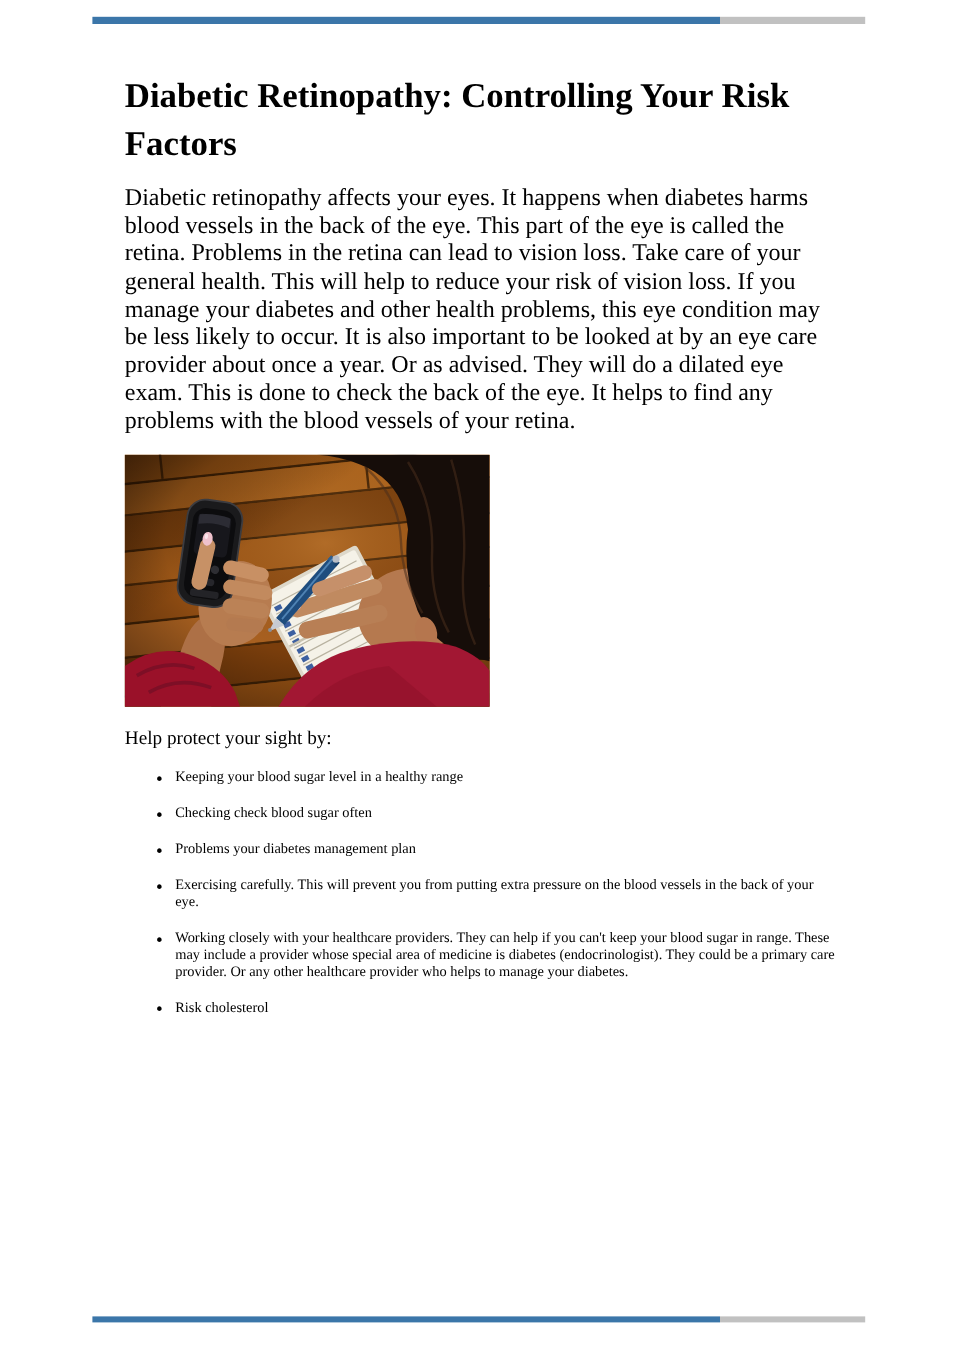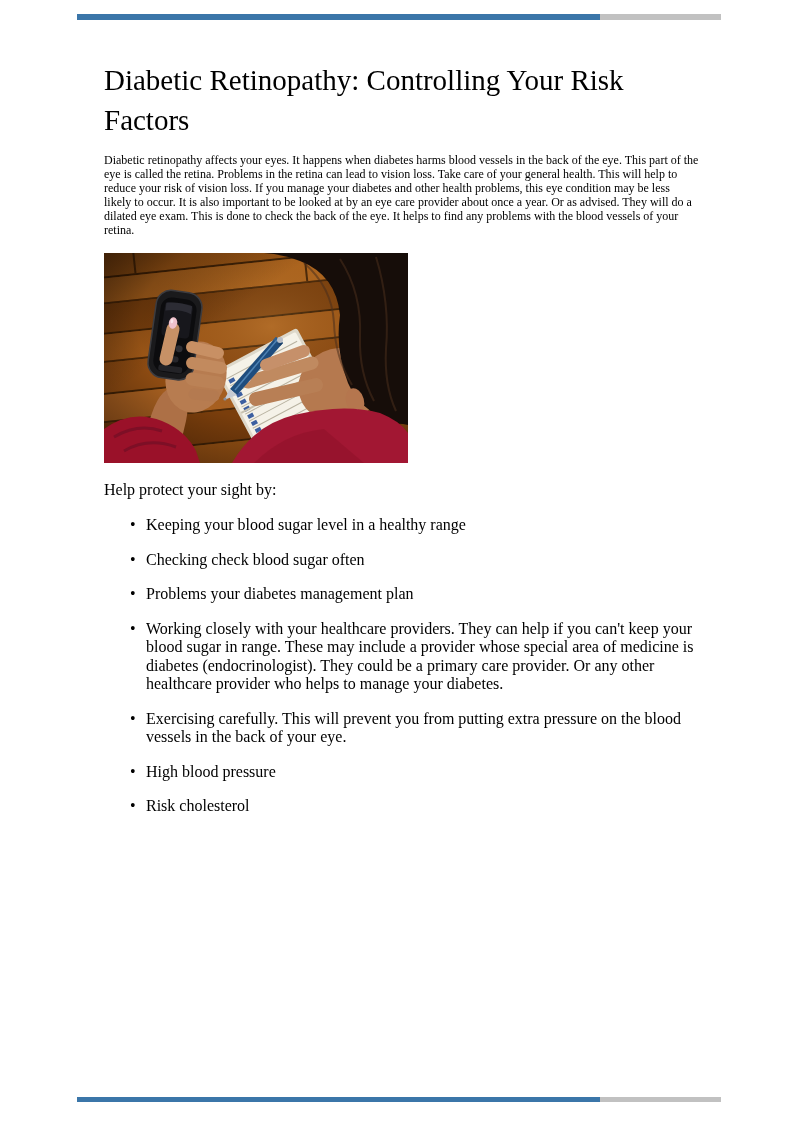--- a/index.html
+++ b/index.html
@@ -6,29 +6,29 @@
   body{
     width:800px;height:1130px;position:relative;background:#ffffff;
     font-family:"Liberation Serif", serif;color:#000;overflow:hidden;
   }
   .topbar,.footer-bar{position:absolute;left:77px;width:644px;display:flex;}
   .topbar{top:14px;height:6px;}
   .footer-bar{top:1097px;height:5px;}
   .bar-blue{width:523px;height:100%;}
   .bar-gray{flex:1;height:100%;}
   .content{position:absolute;top:20px;left:104px;width:596px;}
-  h1.doc-title{font-size:29px;line-height:1.38;font-weight:normal;margin:40px 0 0 0;}
-  p.intro{font-size:12px;line-height:1.16;margin:14px 0 0 0;}
+  h1.doc-title{font-size:29px;line-height:1.38;font-weight:bold;margin:40px 0 0 0;}
+  p.intro{font-size:20px;line-height:1.16;margin:14px 0 0 0;}
   h2.section-heading{font-size:23px;font-weight:bold;margin:22px 0 0 0;line-height:1.2;}
   h2.section-heading.control{margin-top:10px;}
   .photo-wrap{margin-top:16px;width:304px;height:210px;display:block;line-height:0;}
   p.lead{font-size:16px;line-height:1.16;margin:18px 0 0 0;}
   ul.doc-list{list-style:none;margin:16px 0 0 0;padding:0;}
   ul.doc-list li{
-    position:relative;padding-left:42px;font-size:16px;line-height:1.16;
+    position:relative;padding-left:42px;font-size:12px;line-height:1.16;
     margin:0 0 16px 0;
   }
   ul.doc-list li::before{
     content:"\2022";position:absolute;left:26px;top:0;font-size:16px;
   }
   .footer-meta{
     position:absolute;top:1137px;left:77px;width:644px;display:flex;
     justify-content:space-between;font-family:Liberation Sans, sans-serif;
     font-style:italic;font-size:9px;color:#8f8f8f;flex-direction:column;
   }
@@ -185,28 +185,27 @@
       <path d="M 20 198 Q 44 184 72 194" stroke="#7d0f26" stroke-width="3" fill="none"></path>
     </svg>
   </div>
 
   <p class="lead">Help protect your sight by:</p>
 
   <ul class="doc-list">
     <li>Keeping your blood sugar level in a healthy range</li>
     <li>Checking check blood sugar often</li>
     <li>Problems your diabetes management plan</li>
+    <li>Exercising carefully. This will prevent you from putting extra pressure on the blood vessels in the back of your eye.</li>
     <li>Working closely with your healthcare providers. They can help if you can't keep your blood sugar in range. These may include a provider whose special area of medicine is diabetes (endocrinologist). They could be a primary care provider. Or any other healthcare provider who helps to manage your diabetes.</li>
-    <li>Exercising carefully. This will prevent you from putting extra pressure on the blood vessels in the back of your eye.</li>
   </ul>
 
 
 
   <ul class="doc-list">
-    <li>High blood pressure</li>
     <li>Risk cholesterol</li>
   </ul>
 
 </div>
 
 <div class="footer-bar">
   <div class="bar-blue" style="background:#3b76a9;"></div>
   <div class="bar-gray" style="background:#c1c1c1;"></div>
 </div>
 <div class="footer-meta">

